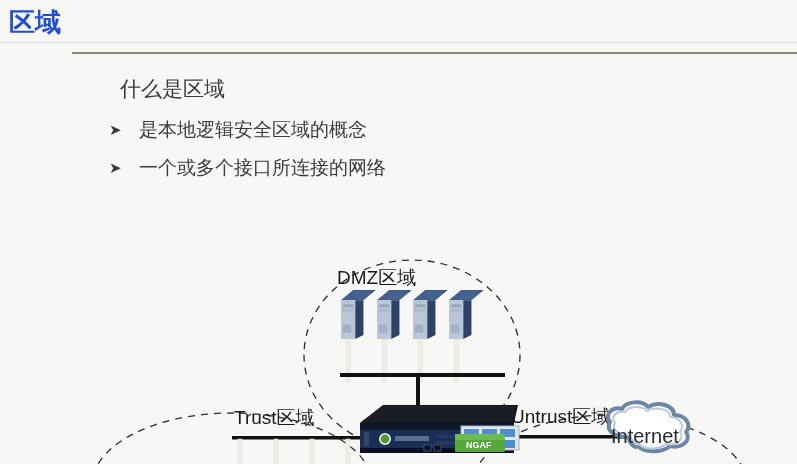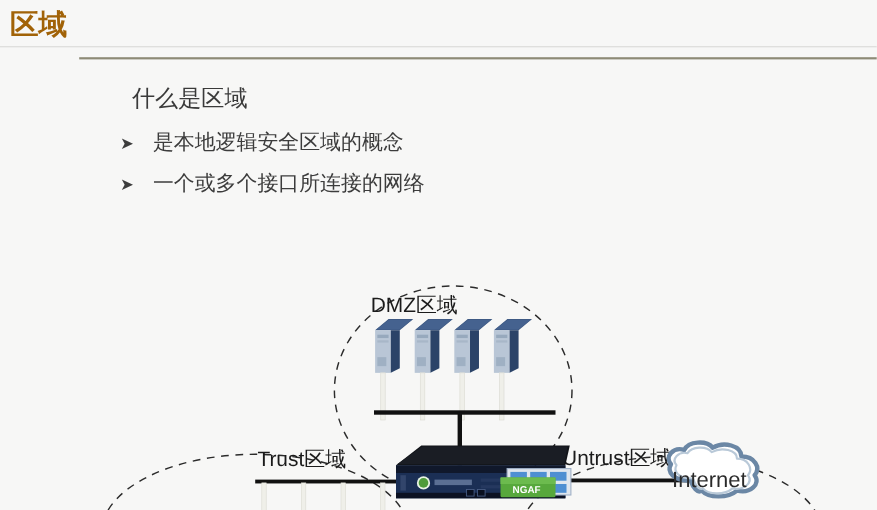--- a/index.html
+++ b/index.html
@@ -18,21 +18,21 @@
 
   
   #slide-title {
     position: absolute;
     left: 9px;
     top: 6px;
     font-family: "Liberation Sans", "DejaVu Sans", sans-serif;
     font-weight: bold;
     font-size: 26px;
     line-height: 32px;
-    color: #a16207;
+    color: #1d4ed8;
     letter-spacing: 0px;
     white-space: nowrap;
   }
   #rule-top {
     position: absolute;
     left: 0;
     top: 42px;
     width: 797px;
     height: 1px;
     background: #d9d9d6;

